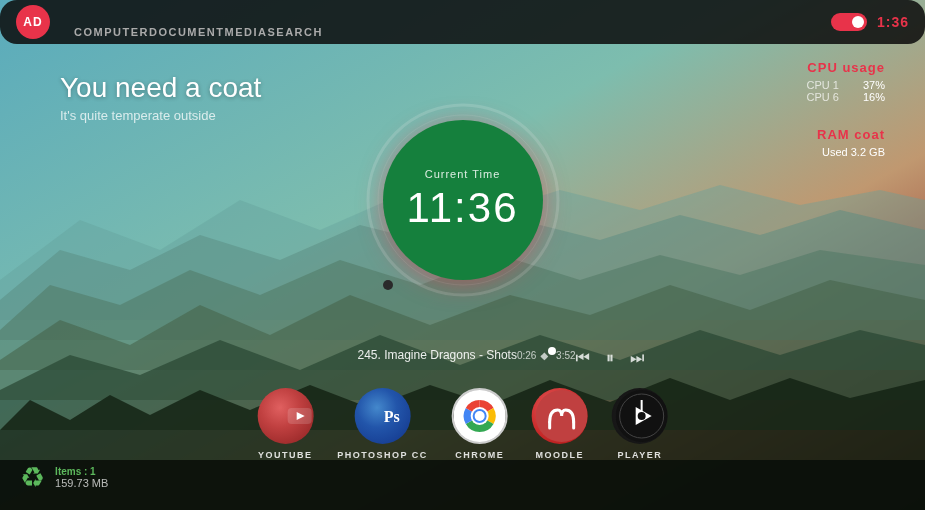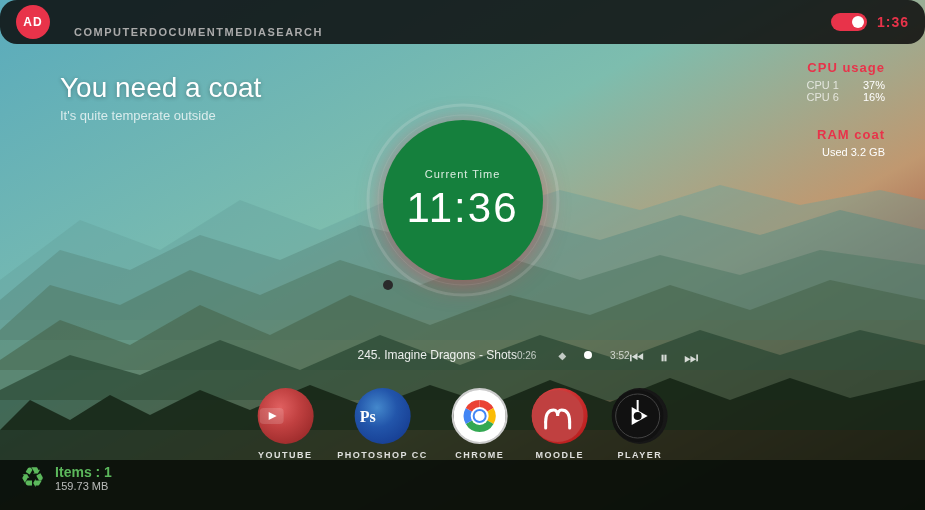--- a/index.html
+++ b/index.html
@@ -252,22 +252,21 @@
 
     .music-title {
       color: rgba(255,255,255,0.9);
       font-size: 12px;
       margin-bottom: 6px;
       white-space: nowrap;
     }
 
     .music-progress-row {
       display: flex;
-      align-items: center;
-      gap: 22px;
+      gap: 4px;
       width: 100%;
       margin-bottom: 6px;
     }
 
     .music-time {
       color: rgba(255,255,255,0.7);
       font-size: 10px;
       white-space: nowrap;
     }
 
@@ -329,21 +328,21 @@
       cursor: pointer;
     }
 
     .app-icon {
       width: 56px;
       height: 56px;
       border-radius: 50%;
       overflow: hidden;
       display: flex;
       align-items: center;
-      justify-content: flex-start;
+      justify-content: flex-end;
       font-size: 24px;
     }
 
     .app-label {
       color: rgba(255,255,255,0.85);
       font-size: 9px;
       font-weight: 600;
       letter-spacing: 1.5px;
       text-transform: uppercase;
     }
@@ -381,21 +380,21 @@
       gap: 10px;
       z-index: 5;
     }
 
     .trash-icon {
       color: #5cb85c;
       font-size: 28px;
     }
 
     .items-info { color: rgba(255,255,255,0.9); }
-    .items-label { font-size: 14px; font-weight: 600; color: #5cb85c; }
+    .items-label { font-size: 10px; font-weight: 600; color: #5cb85c; }
     .items-size { font-size: 11px; color: rgba(255,255,255,0.7); }
   </style>
 </head>
 <body>
 
 <div class="bg">
   <svg width="925" height="510" style="position:absolute;inset:0;">
 
     <defs>
       <linearGradient id="sky" x1="0" y1="0" x2="1" y2="1">

